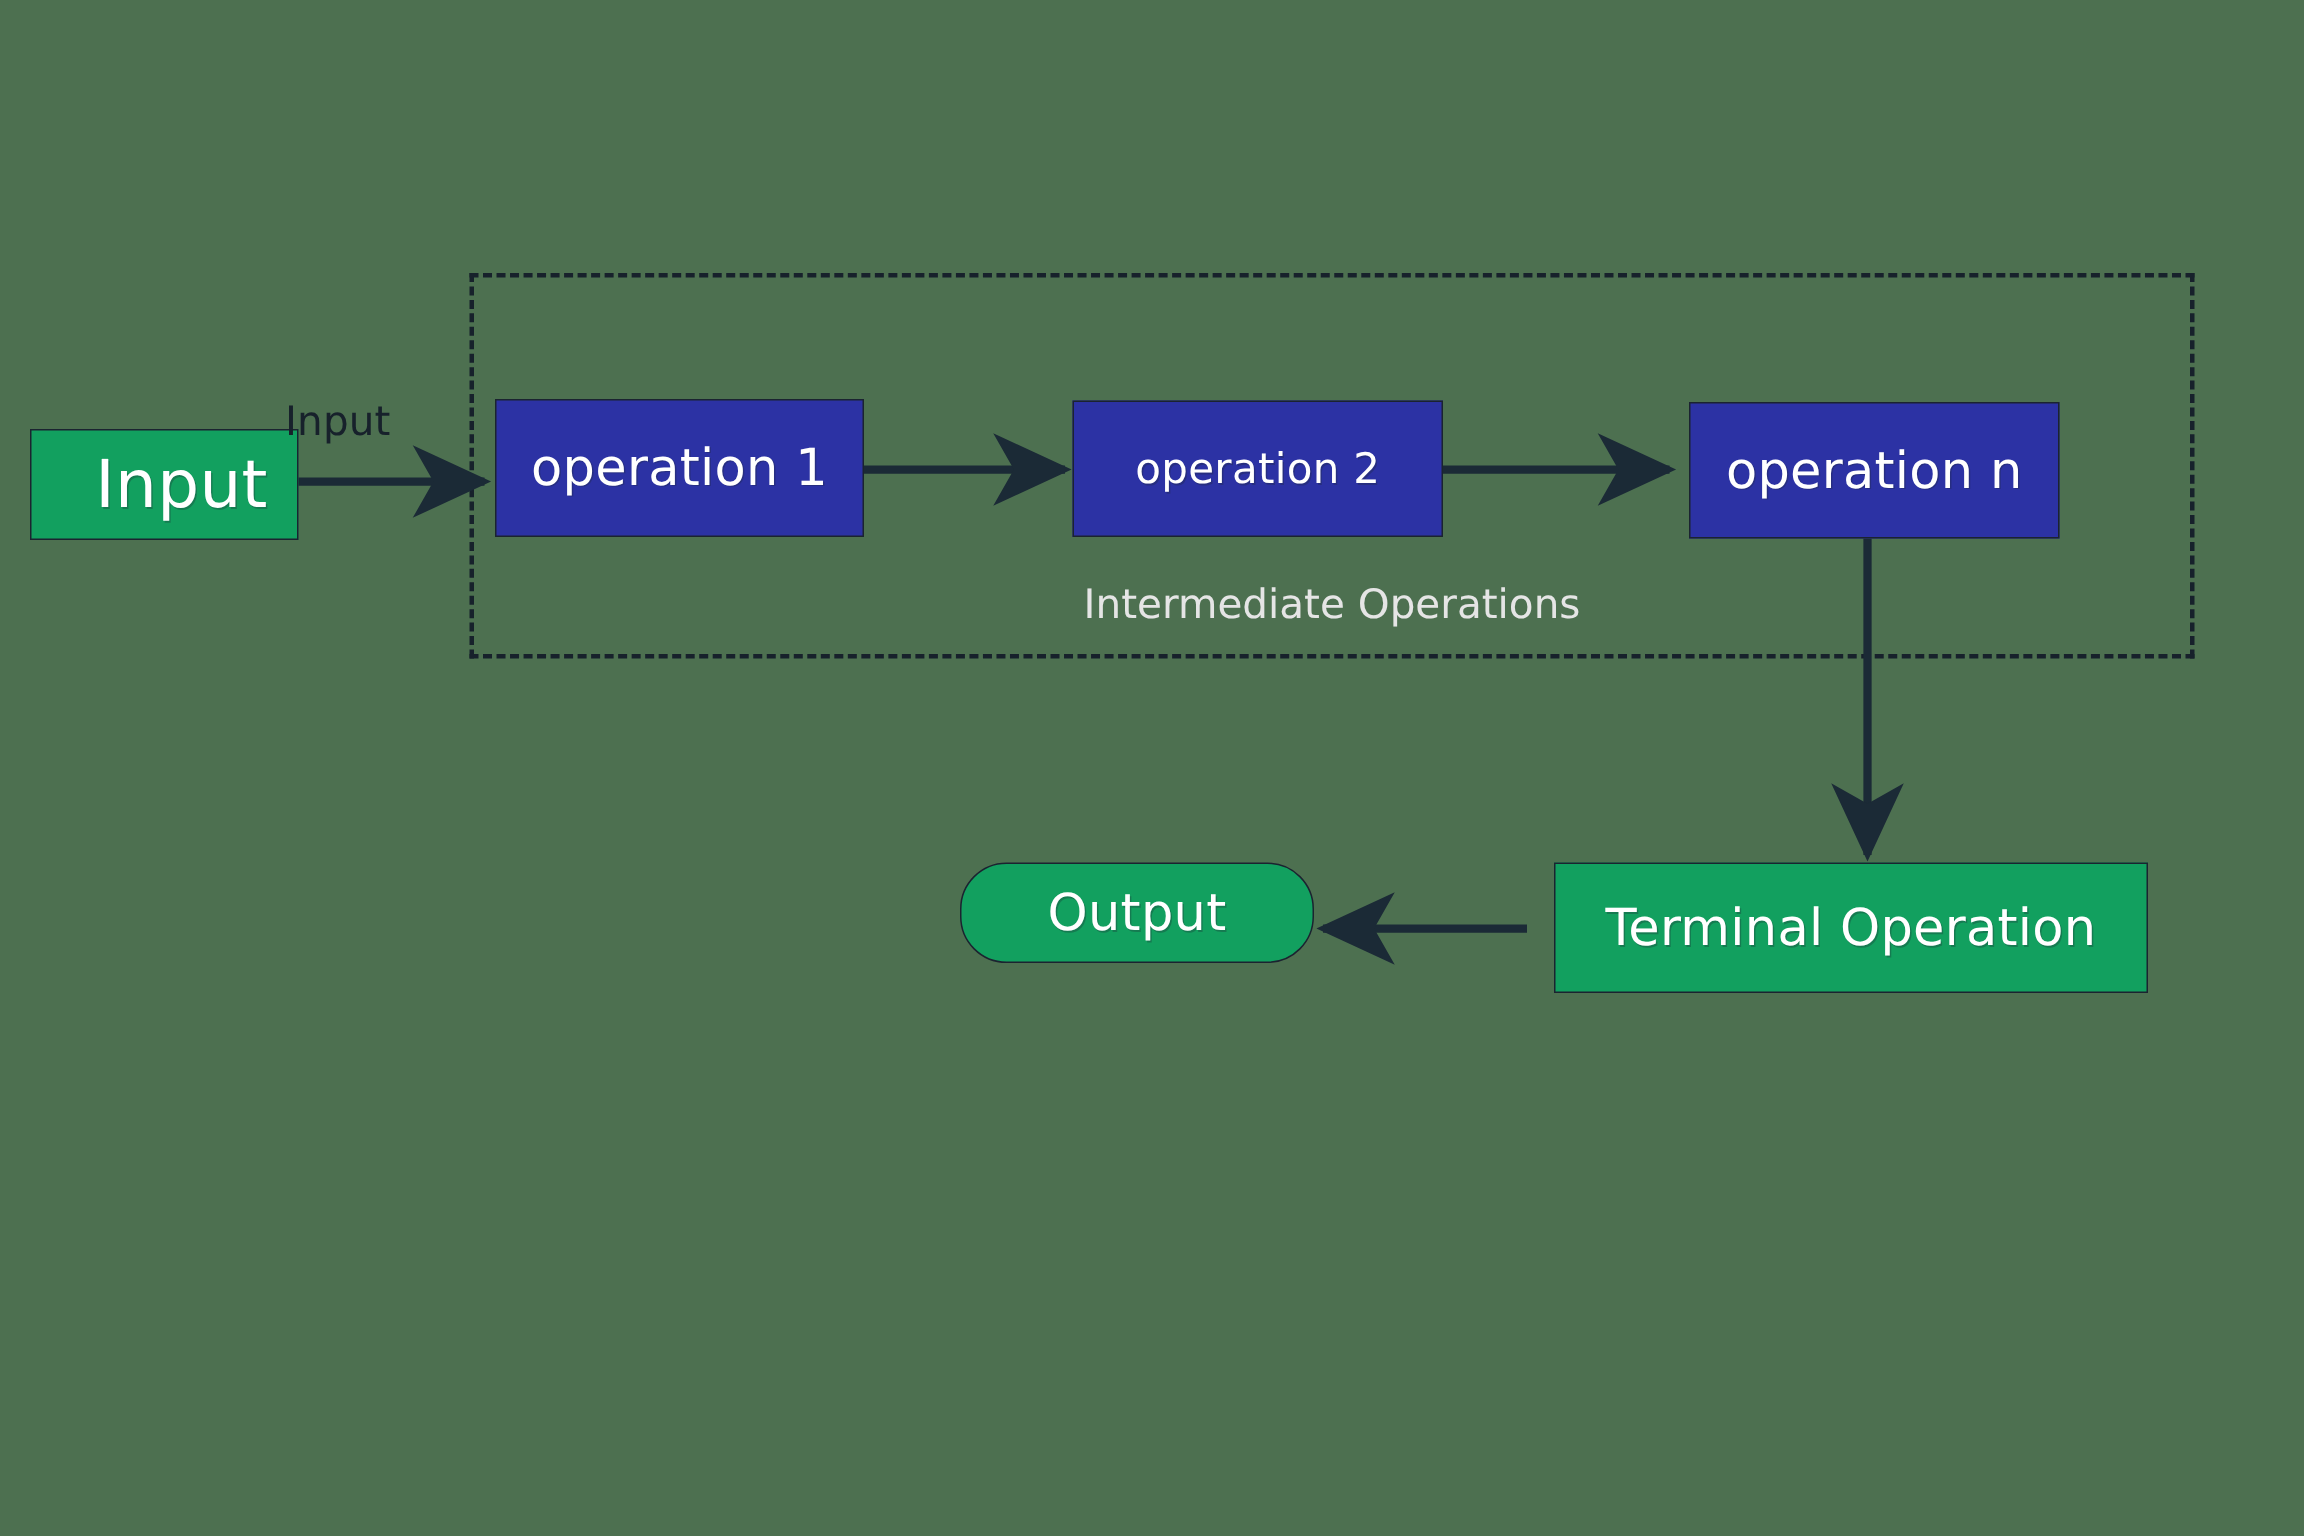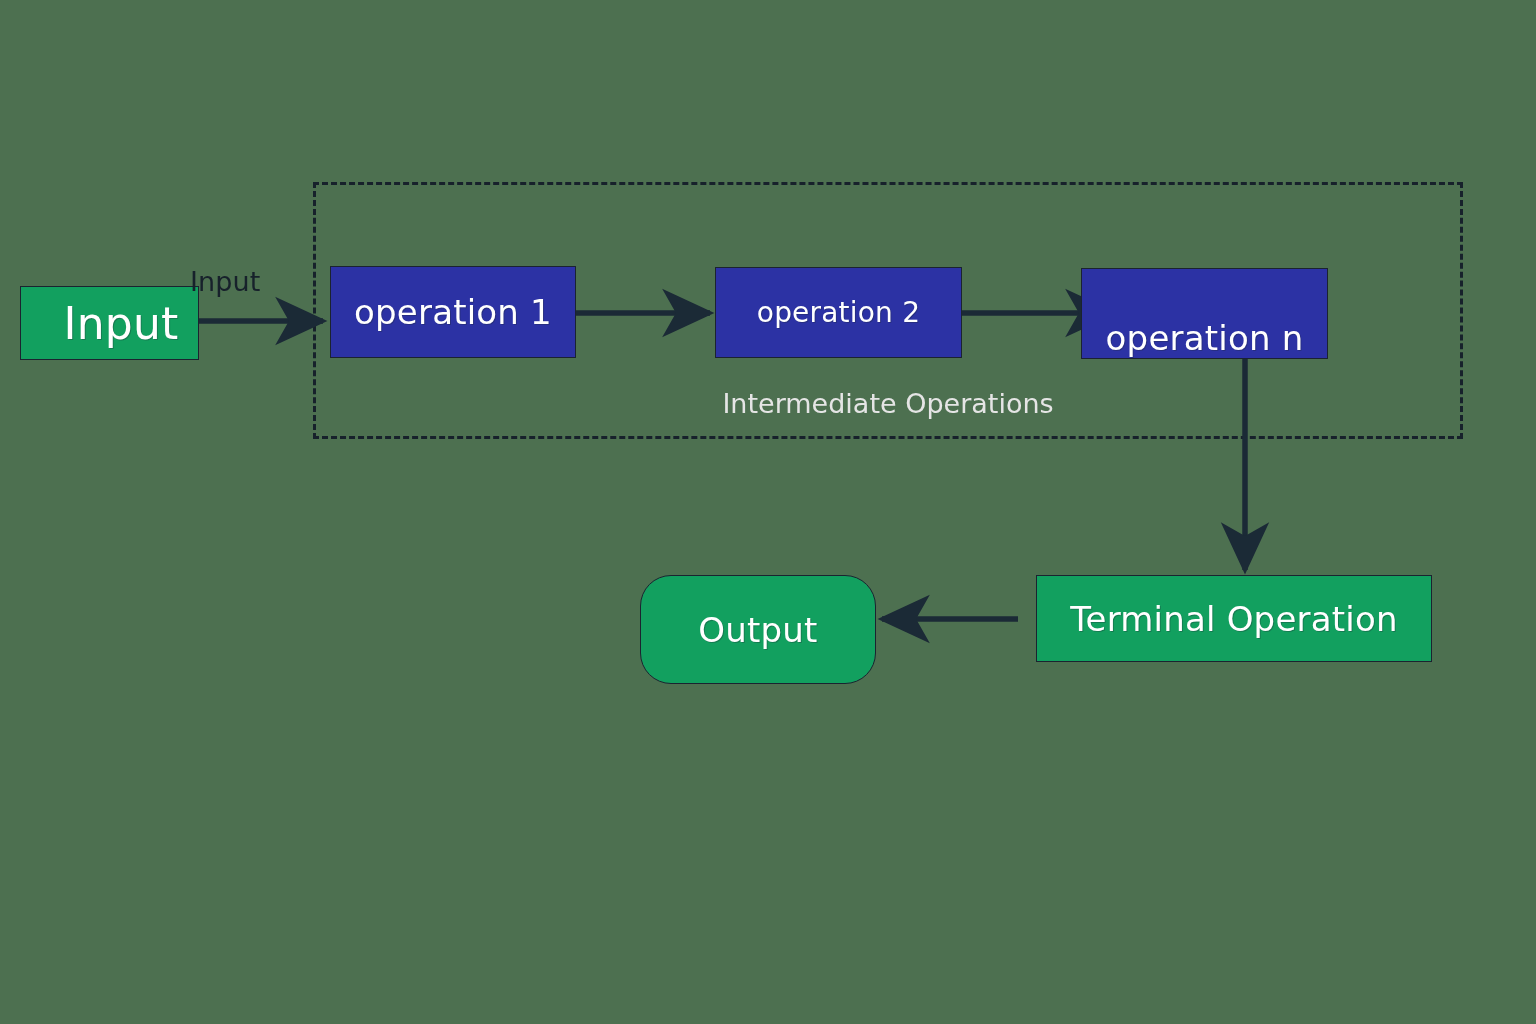--- a/index.html
+++ b/index.html
@@ -64,22 +64,22 @@
     position: absolute;
     box-sizing: border-box;
     border: 3px dashed #17212b;
     background: transparent;
   }
 
   
   #node-input     { left: 20px;   top: 286px; width: 179px; height: 74px;  font-size: 44px; padding-left: 23px; }
   #node-op1       { left: 330px;  top: 266px; width: 246px; height: 92px;  font-size: 34px; }
   #node-op2       { left: 715px;  top: 267px; width: 247px; height: 91px;  font-size: 28px; }
-  #node-opn       { left: 1081px; top: 268px; width: 247px; height: 91px;  font-size: 34px; align-items: flex-end; }
-  #node-output    { left: 640px;  top: 575px; width: 236px; height: 109px;  font-size: 34px; border-radius: 31px; }
+  #node-opn       { left: 1126px; top: 268px; width: 247px; height: 91px;  font-size: 34px; }
+  #node-output    { left: 640px;  top: 575px; width: 236px; height: 67px;  font-size: 34px; border-radius: 31px; }
   #node-terminal  { left: 1018px; top: 575px; width: 396px; height: 87px;  font-size: 34px; margin-left: 18px; }
 
   #group-intermediate { left: 313px; top: 182px; width: 1150px; height: 257px; }
   #label-intermediate { left: 313px; top: 388px; width: 1150px; }
   #label-stream       { left: 190px; top: 266px; }
 </style>
 </head>
 <body>
 
 <div id="diagram-canvas">

